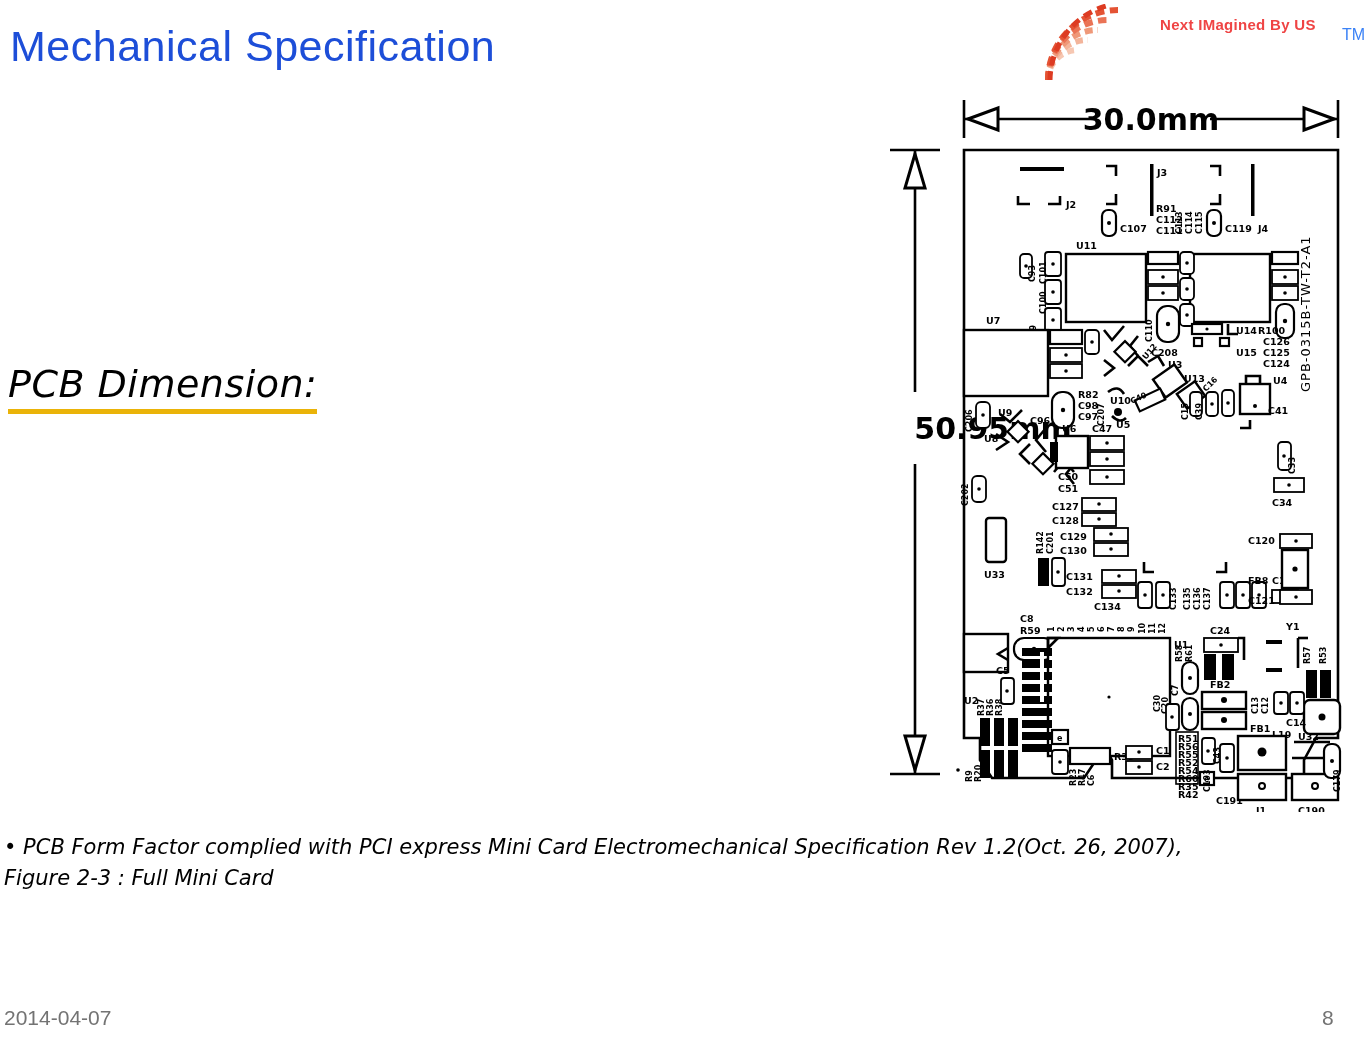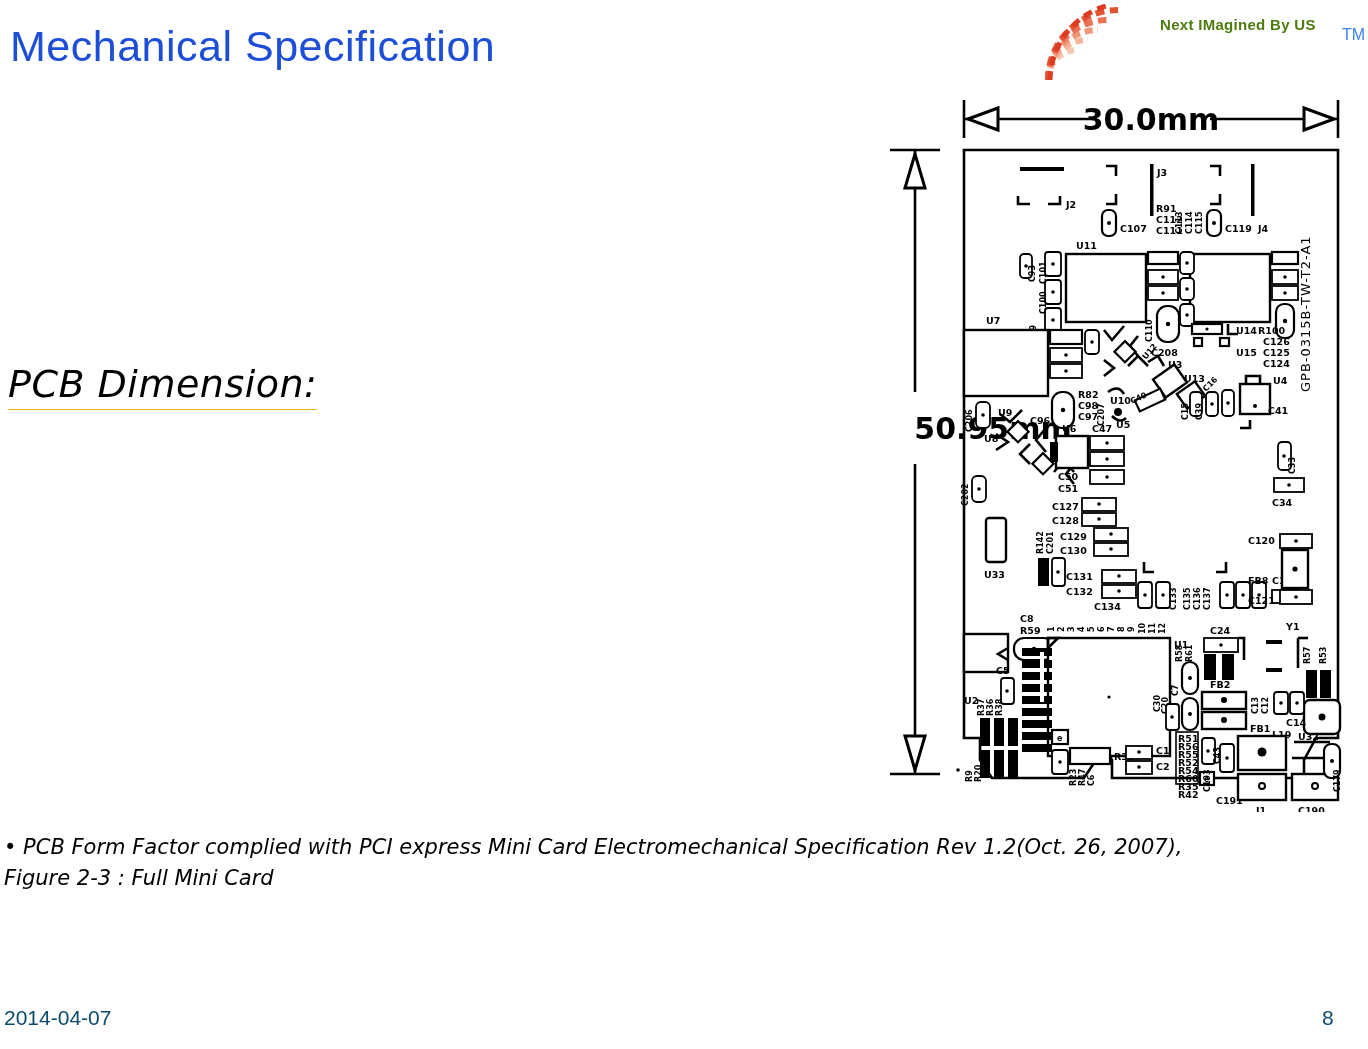--- a/index.html
+++ b/index.html
@@ -42,21 +42,21 @@
     top: 2px;
     width: 118px;
     height: 76px;
   }
   #brand-logo .logo-tagline {
     position: absolute;
     left: 140px;
     top: 14px;
     font-size: 15px;
     font-weight: 700;
-    color: #4d7c0f;
+    color: #ef4444;
     letter-spacing: 0.3px;
     white-space: nowrap;
   }
   #brand-logo .logo-wordmark {
     position: absolute;
     left: 118px;
     top: 28px;
     font-size: 45px;
     font-weight: 700;
     font-style: italic;
@@ -80,21 +80,21 @@
     left: 8px;
     top: 362px;
     font-size: 38px;
     font-style: italic;
     font-weight: 400;
     font-family: "DejaVu Sans", sans-serif;
     letter-spacing: 0.5px;
     white-space: nowrap;
   }
   #pcb-dimension-heading .ul {
-    border-bottom: 1px solid #eab308;
+    border-bottom: 5px solid #eab308;
     padding-bottom: 3px;
   }
   #dimension-list {
     position: absolute;
     left: 8px;
     top: 440px;
     font-size: 24px;
     font-style: italic;
     font-family: "DejaVu Sans", sans-serif;
     line-height: 33px;
@@ -124,21 +124,21 @@
     font-style: normal;
   }
 
   
   #page-footer {
     position: absolute;
     left: 0;
     top: 1006px;
     width: 1368px;
     height: 40px;
-    color: #0c4a6e;
+    color: #737373;
     font-size: 21px;
   }
   #page-footer .f-date  { position: absolute; left: 4px;  top: 0; }
   #page-footer .f-note  { position: absolute; left: 336px; top: 0; }
   #page-footer .f-page  { position: absolute; left: 1322px; top: 0; }
 
   
   #mechanical-drawing {
     position: absolute;
     left: 880px;

